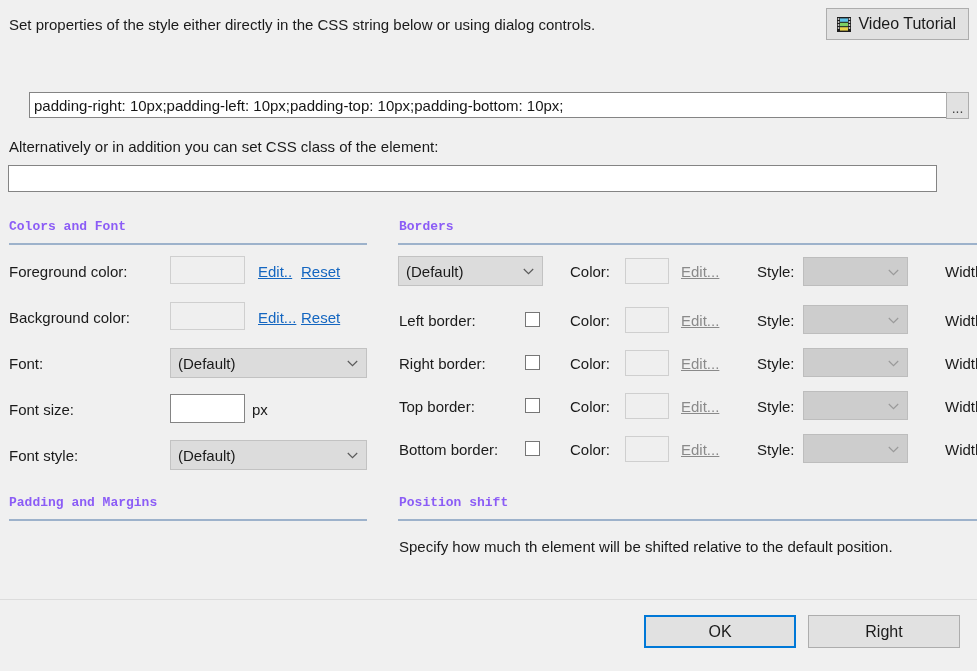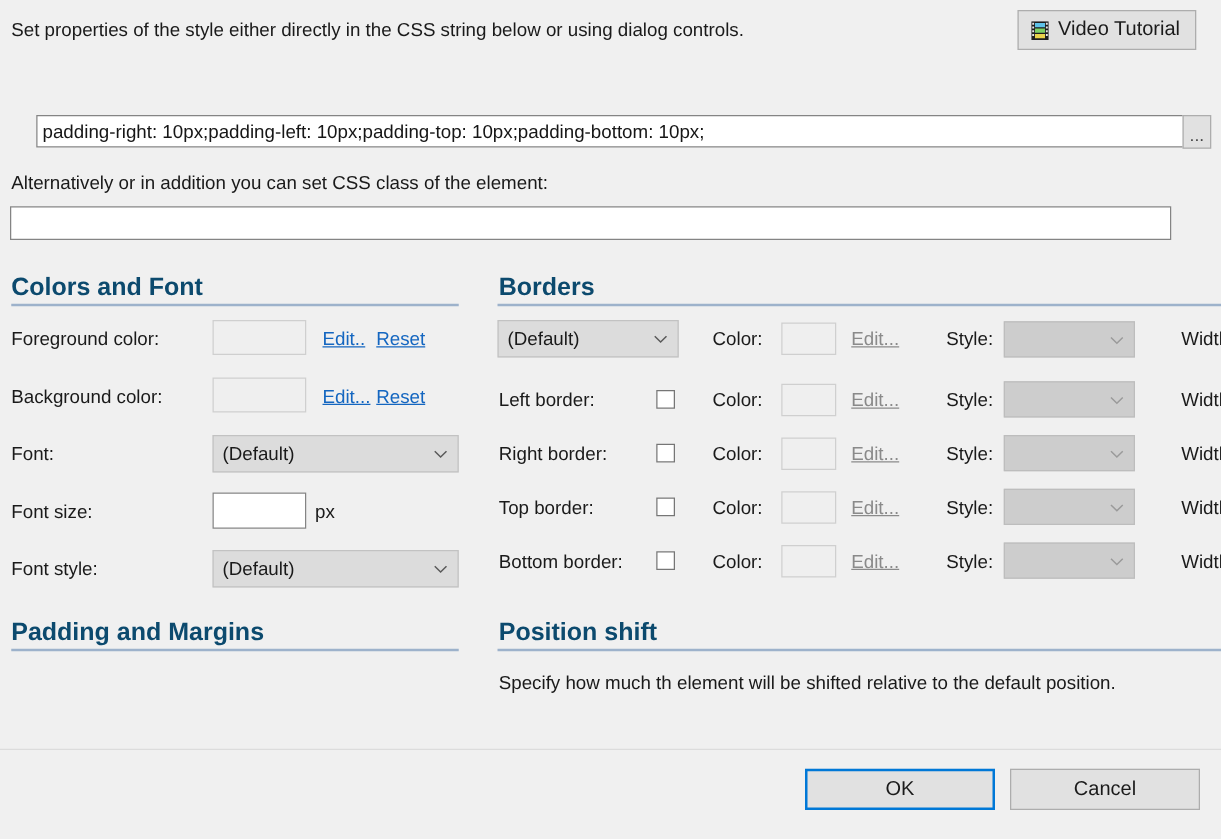--- a/index.html
+++ b/index.html
@@ -66,21 +66,21 @@
 
   
   .content {
     position: relative;
     flex: 1 1 auto;
     overflow: hidden;
   }
 
   .intro-row {
     position: absolute;
-    left: 0; top: 0; right: 12px;
+    left: 0; top: 0; right: 0;
     height: 50px;
     padding-left: 48px;
   }
   .intro-text {
     position: absolute;
     left: 9px;
     top: 16px;
     font-size: 15px;
     color: #1a1a1a;
     white-space: nowrap;
@@ -165,24 +165,25 @@
     font-family: "Liberation Sans", sans-serif;
     font-size: 15px;
     color: #161616;
     padding: 0 4px;
     outline: none;
   }
 
   
   .group-head {
     position: absolute;
-    font-size: 20px;
+    font-size: 13px;
     font-weight: bold;
-    color: #0c4a6e;
-    white-space: nowrap;
+    color: #8b5cf6;
+    white-space: nowrap;
+    font-family: Liberation Mono, monospace;
   }
   .group-rule {
     position: absolute;
     height: 2px;
     background: #9db2cb;
   }
 
   
   .lbl {
     position: absolute;
@@ -442,16 +443,16 @@
 
     <div class="group-head" style="left:399px; top:495px;">Position shift</div>
     <div class="group-rule" style="left:398px; top:519px; width:579px;"></div>
 
     <div class="desc-text" style="left:399px; top:538px;">Specify how much th element will be shifted relative to the default position.</div>
 
   </div>
 
   <div class="footer">
     <div class="btn default" style="left:644px; top:15px; width:152px; height:33px;">OK</div>
-    <div class="btn" style="left:808px; top:15px; width:152px; height:33px;">Cancel</div>
+    <div class="btn" style="left:808px; top:15px; width:152px; height:33px;">Right</div>
   </div>
 
 </div>
 
 </body></html>

